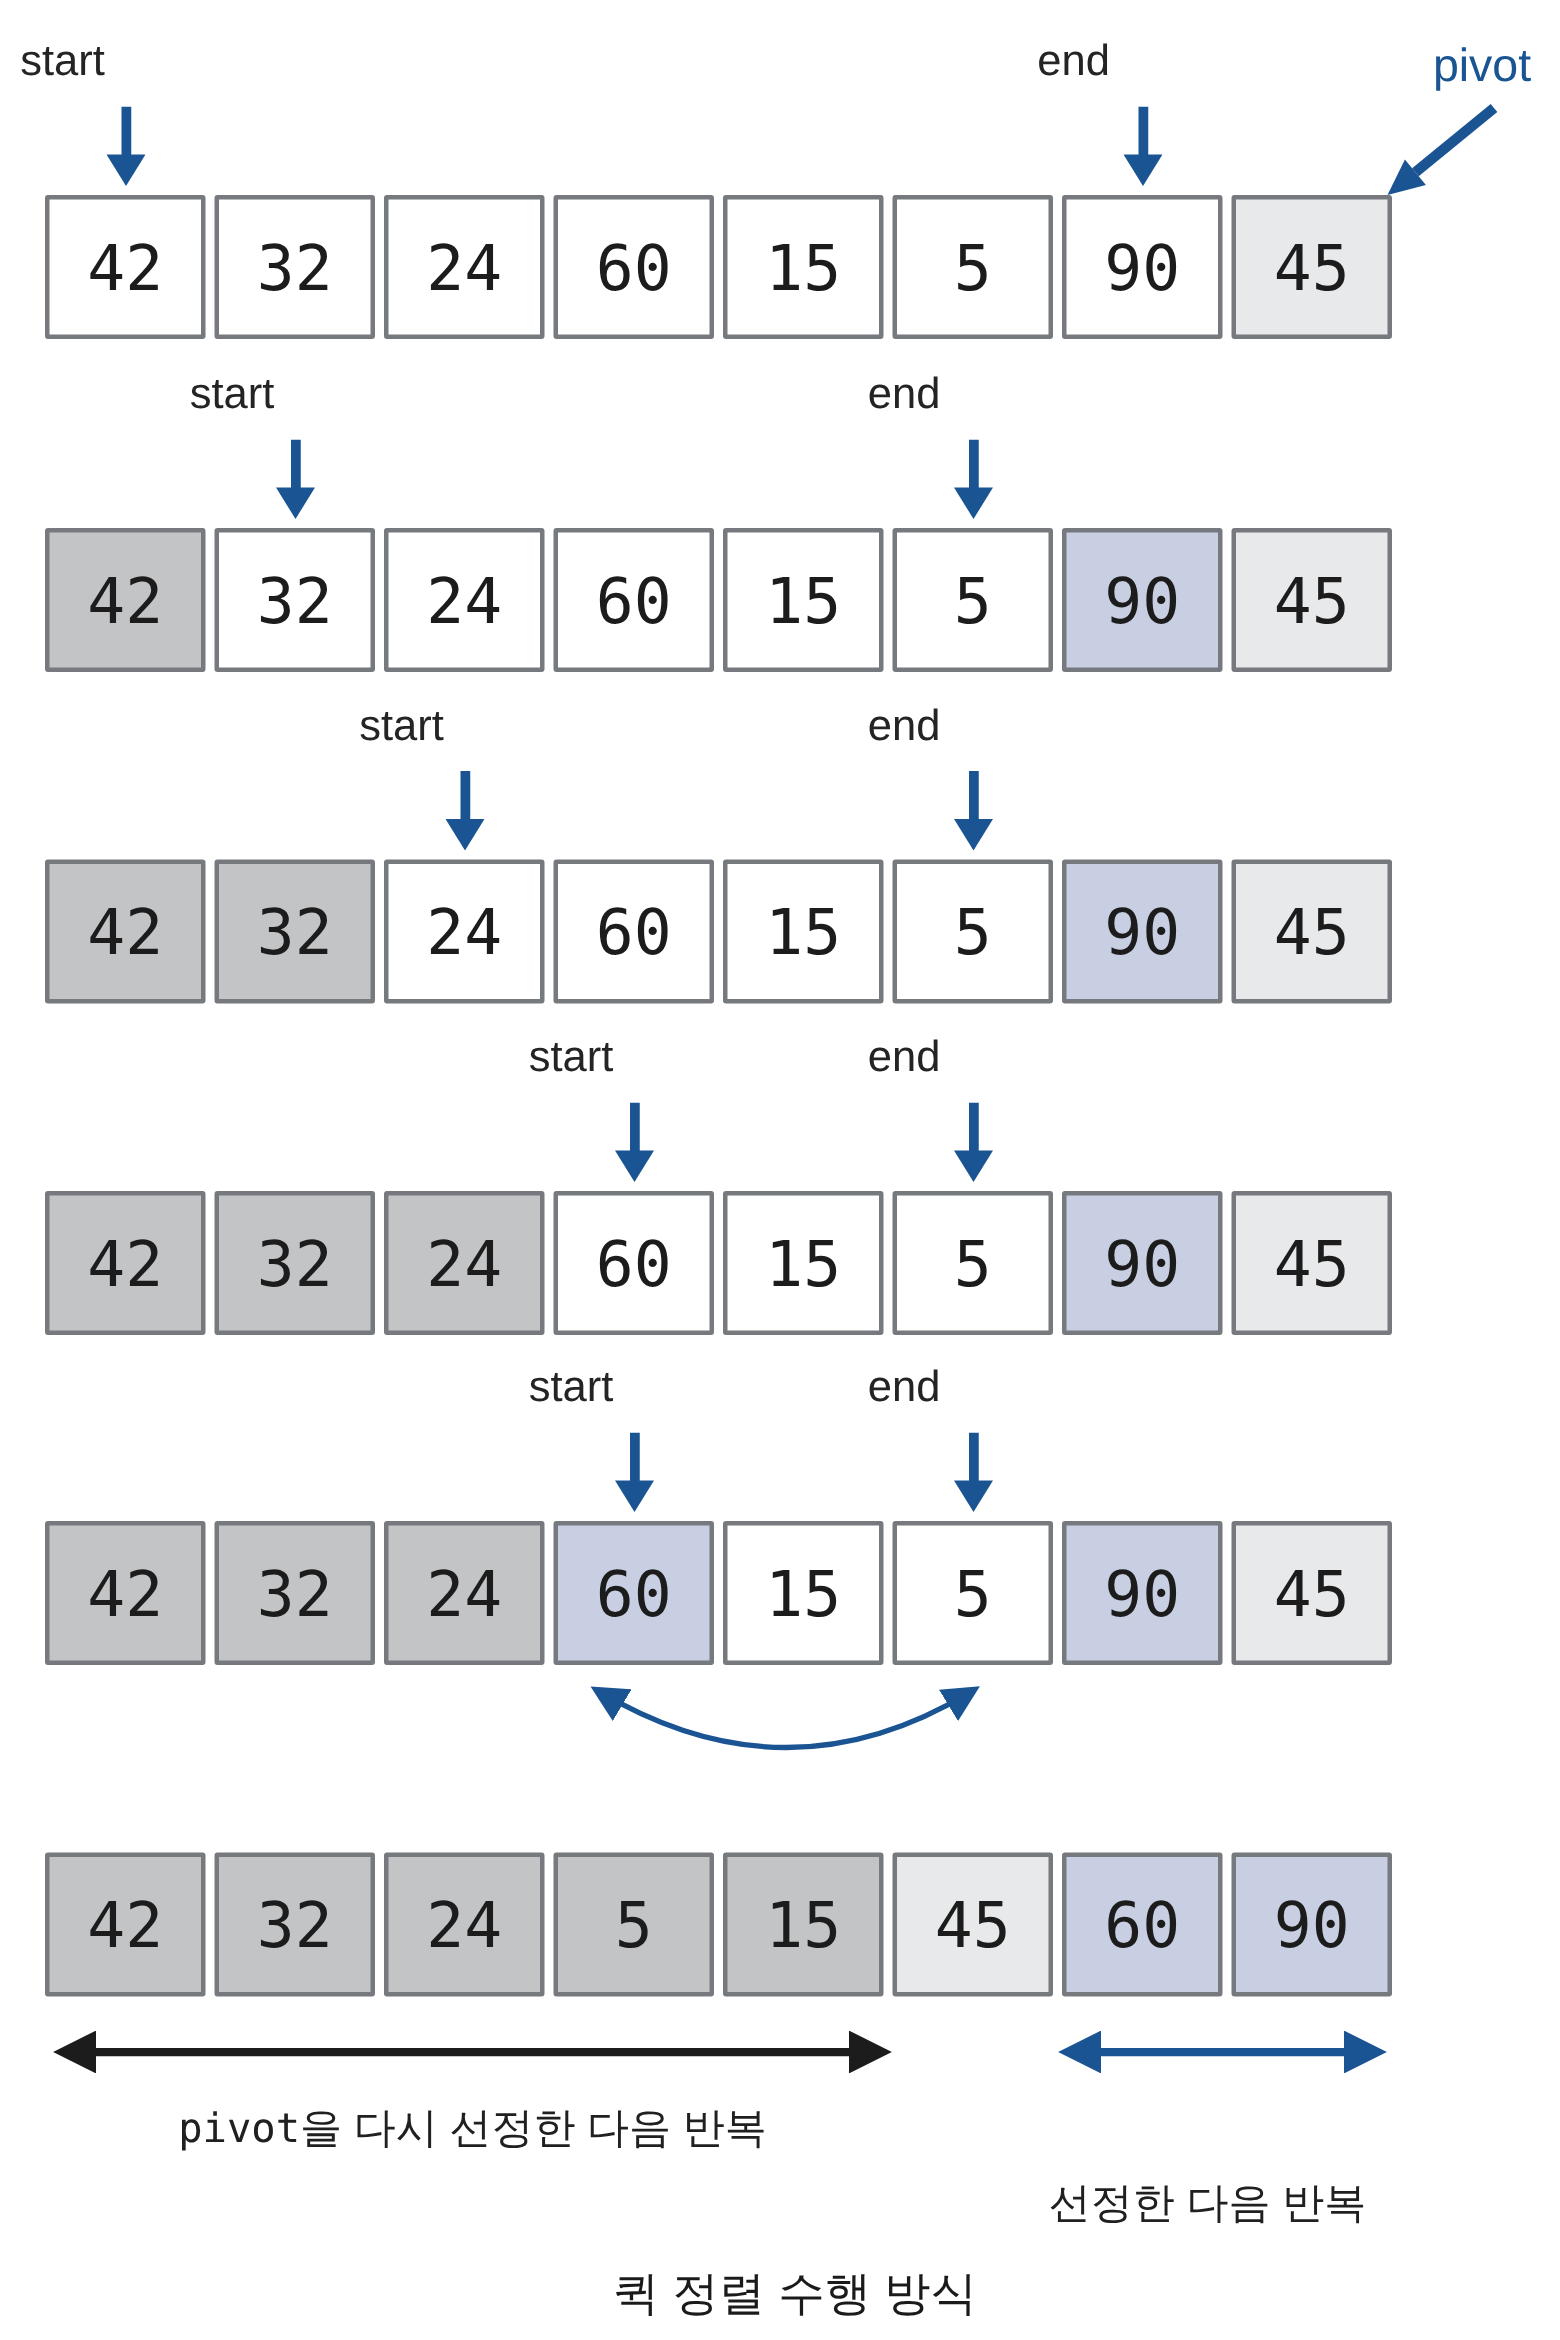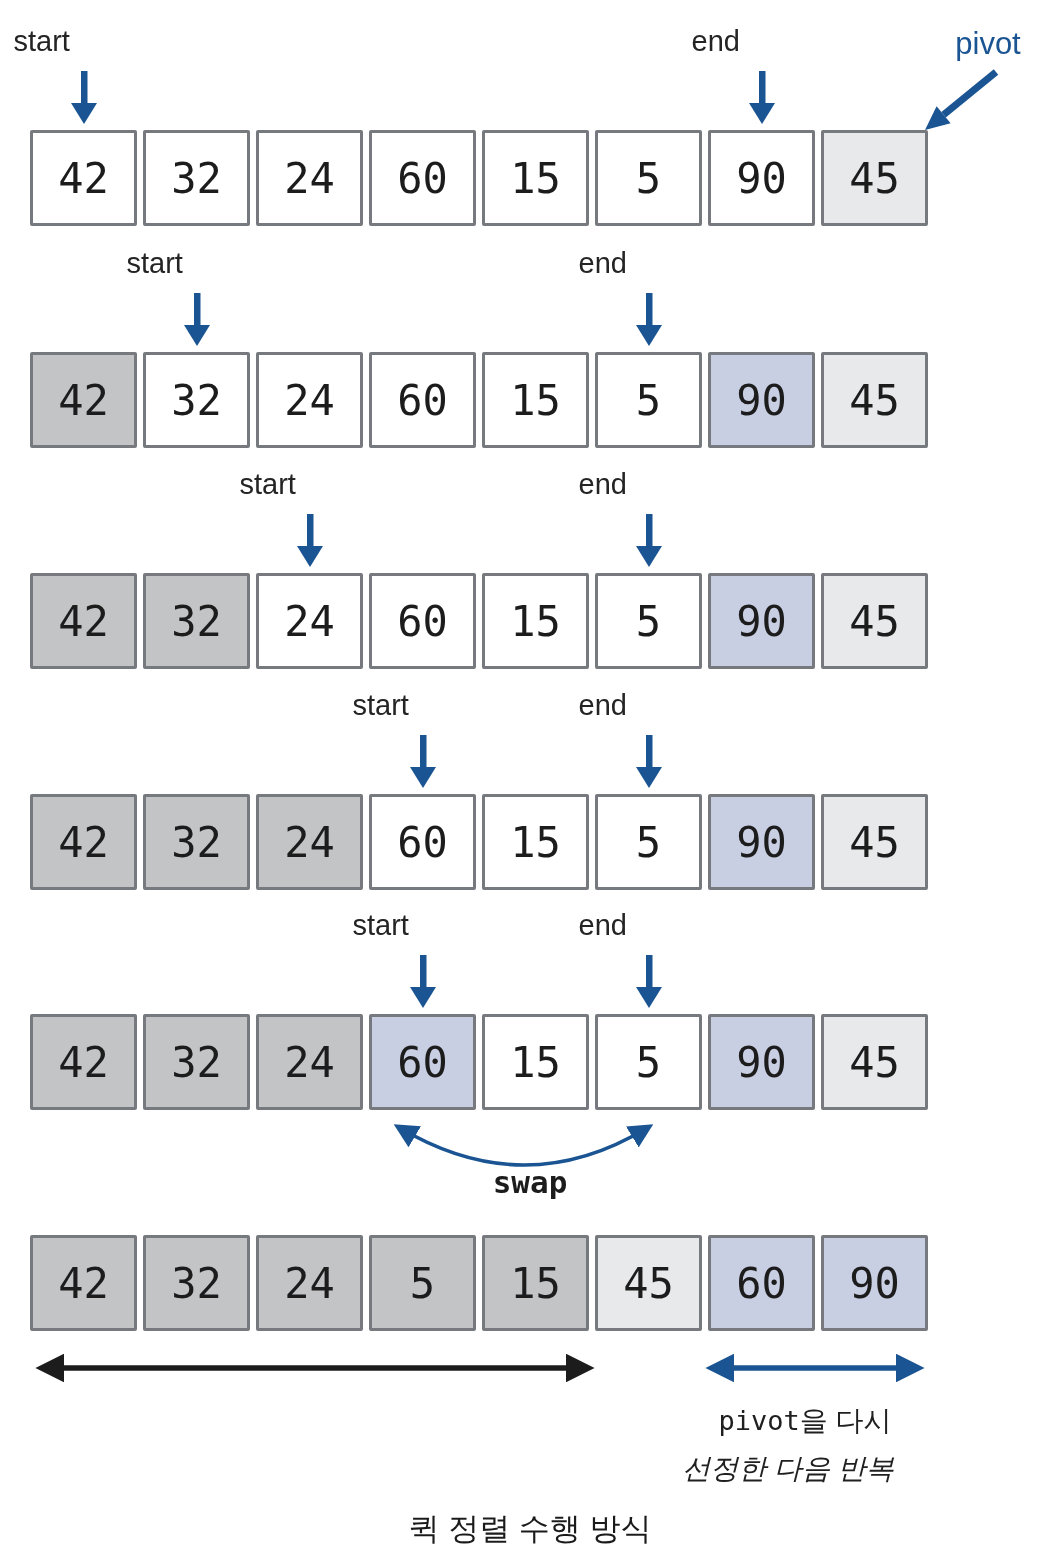--- a/index.html
+++ b/index.html
@@ -34,21 +34,21 @@
     position:absolute;left:430px;top:1164px;width:200px;text-align:center;
     font-family:"DejaVu Sans Mono", monospace;font-weight:bold;
     font-size:31px;color:var(--ink);
   }
   .annotation{
     position:absolute;font-size:28px;color:#202020;text-align:center;line-height:34px;
   }
   .annotation .code{font-family:"DejaVu Sans Mono", monospace;font-size:27px;}
   .annotation-left{left:40px;top:1402px;width:550px;}
   .annotation-right-1{left:660px;top:1404px;width:290px;}
-  .annotation-right-2{left:643px;top:1452px;width:290px;font-style:italic;}
+  .annotation-right-2{left:660px;top:1452px;width:290px;}
   .caption{
     position:absolute;left:0;top:1508px;width:1060px;text-align:center;
     font-size:31px;color:#1a1a1a;
   }
 </style>
 </head>
 <body>
 
 <div class="canvas" style="--arrow-blue: #1a5492; --ink: #1c1c1c; --border: #76797d; --fill-white: #ffffff; --fill-gray: #c3c4c6; --fill-blue: #c9cfe2; --fill-light: #e7e9ea;">
 
@@ -160,39 +160,38 @@
   </svg>
 
   <svg class="overlay-svg" style="left:385px;top:1112px" width="280" height="95">
     <defs>
       <marker id="ah-blue-s" viewBox="0 0 10 10" refX="7" refY="5" markerWidth="7" markerHeight="7" orient="auto-start-reverse">
         <path d="M0,0 L10,5 L0,10 z" style="fill:var(--arrow-blue)"></path>
       </marker>
     </defs>
     <path d="M 15 16 Q 140 90 262 16" fill="none" stroke-width="3.5" style="stroke:var(--arrow-blue)" marker-start="url(#ah-blue-s)" marker-end="url(#ah-blue-s)"></path>
   </svg>
-  <div class="swap-label">swap</div>
 
   <svg class="overlay-svg" style="left:30px;top:1350px" width="575" height="40">
     <defs>
       <marker id="ah-black" viewBox="0 0 10 10" refX="7" refY="5" markerWidth="6" markerHeight="5.2" orient="auto-start-reverse">
         <path d="M0,0 L10,5 L0,10 z" style="fill:var(--ink)"></path>
       </marker>
     </defs>
     <line x1="14" y1="18" x2="556" y2="18" stroke-width="5.5" style="stroke:var(--ink)" marker-start="url(#ah-black)" marker-end="url(#ah-black)"></line>
   </svg>
   <svg class="overlay-svg" style="left:698px;top:1350px" width="245" height="40">
     <defs>
       <marker id="ah-blue" viewBox="0 0 10 10" refX="7" refY="5" markerWidth="6" markerHeight="5.2" orient="auto-start-reverse">
         <path d="M0,0 L10,5 L0,10 z" style="fill:var(--arrow-blue)"></path>
       </marker>
     </defs>
     <line x1="16" y1="18" x2="218" y2="18" stroke-width="5.5" style="stroke:var(--arrow-blue)" marker-start="url(#ah-blue)" marker-end="url(#ah-blue)"></line>
   </svg>
 
-  <div class="annotation annotation-right-1">
-    <span class="code">pivot</span><span>을 다시</span>
+  <div class="annotation annotation-left">
+    <span class="code">pivot</span><span>을 다시 선정한 다음 반복</span>
   </div>
   <div class="annotation annotation-right-2">선정한 다음 반복</div>
 
   <div class="caption">퀵 정렬 수행 방식</div>
 
 </div>
 
 </body></html>

